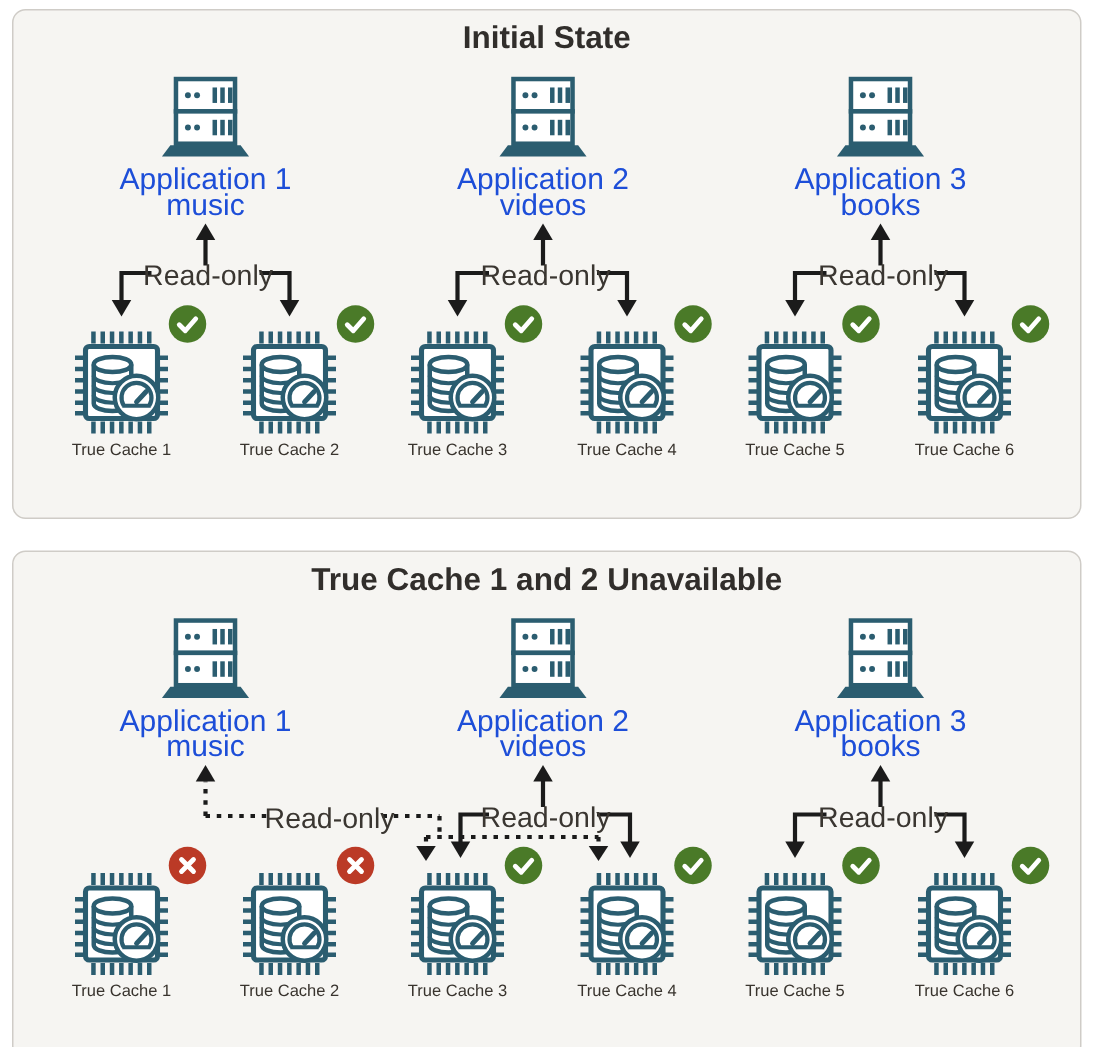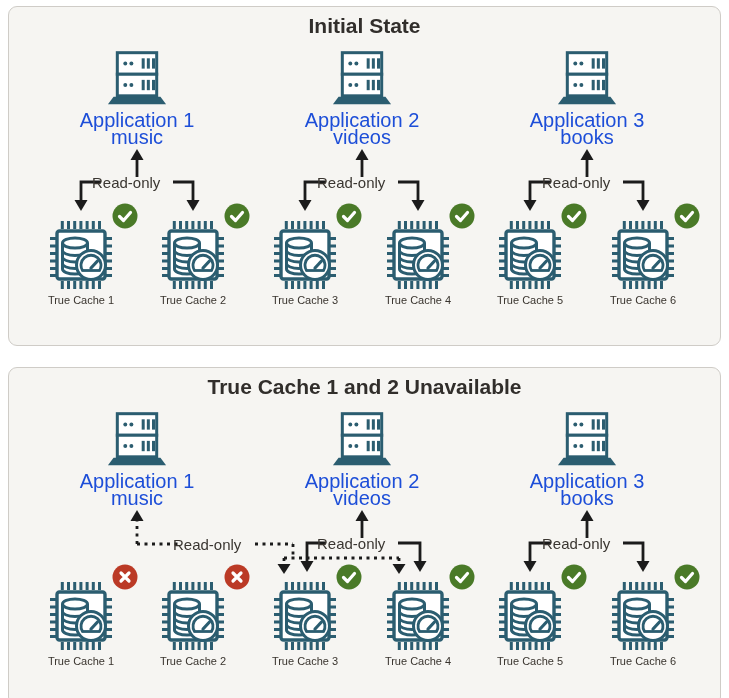--- a/index.html
+++ b/index.html
@@ -10,21 +10,21 @@
   .panel-title{position:absolute;top:7px;left:0;width:100%;margin:0;text-align:center;
     font-size:21px;font-weight:bold;color:#312e2b;}
   .wires{position:absolute;left:0;top:0;pointer-events:none;}
   .ln{stroke:#1b1b1b;stroke-width:2.8;fill:none;}
   .dash{stroke-dasharray:3 4.5;}
   .ah{fill:#1b1b1b;stroke:none;}
   .app{position:absolute;top:42px;width:140px;text-align:center;}
   .server-icon{display:block;margin:0 auto;width:60px;height:58px;}
   .app-name,.app-cat{font-size:20px;line-height:16.5px;color:#1d4ed8;}
   .app-name{margin-top:5px;}
-  .ro{position:absolute;top:167px;width:90px;text-align:left;font-size:15px;color:#3a3631;}
+  .ro{position:absolute;top:167px;width:90px;text-align:right;font-size:19px;color:#3a3631;}
   .cache{position:absolute;top:194px;width:120px;height:114px;}
   .chip-icon{position:absolute;left:28px;top:16px;width:64px;height:76px;}
   .badge{position:absolute;left:91px;top:2px;width:26px;height:26px;}
   .cache-label{position:absolute;top:93px;left:0;width:100%;text-align:center;font-size:11px;color:#39342e;}
   .teal-stroke{stroke:#2b5d70;fill:none;}
 </style>
 </head>
 <body>
 
 <svg width="0" height="0" style="position:absolute" aria-hidden="true">

